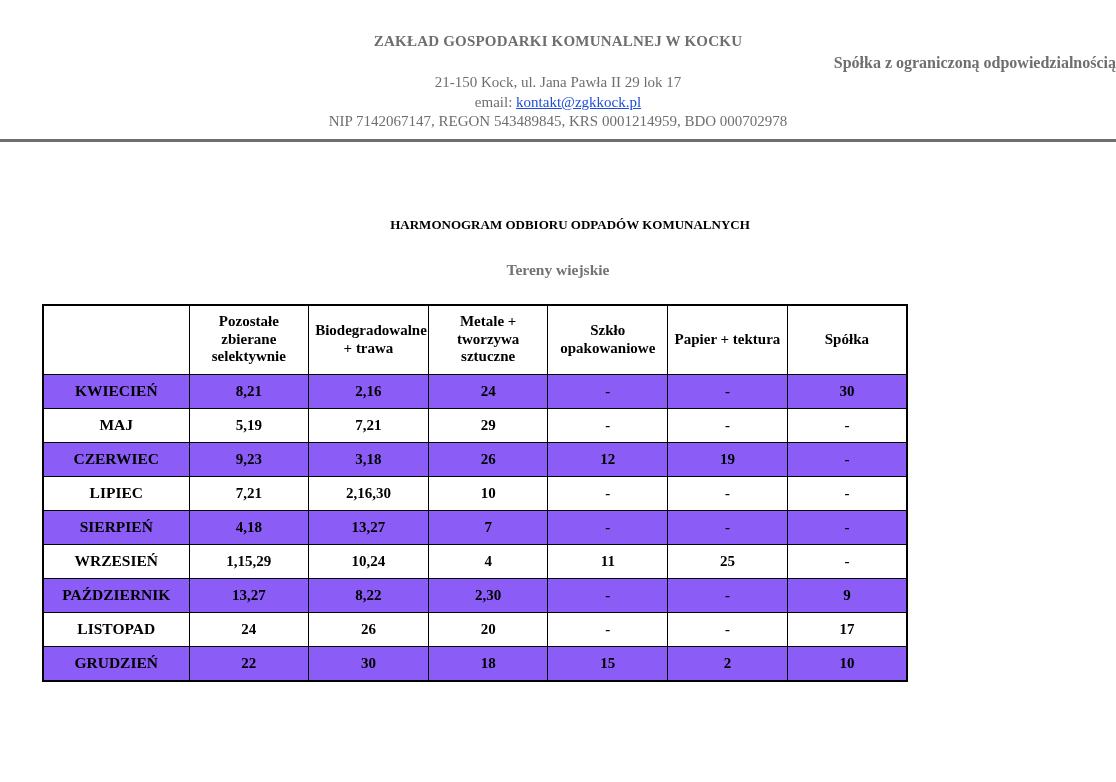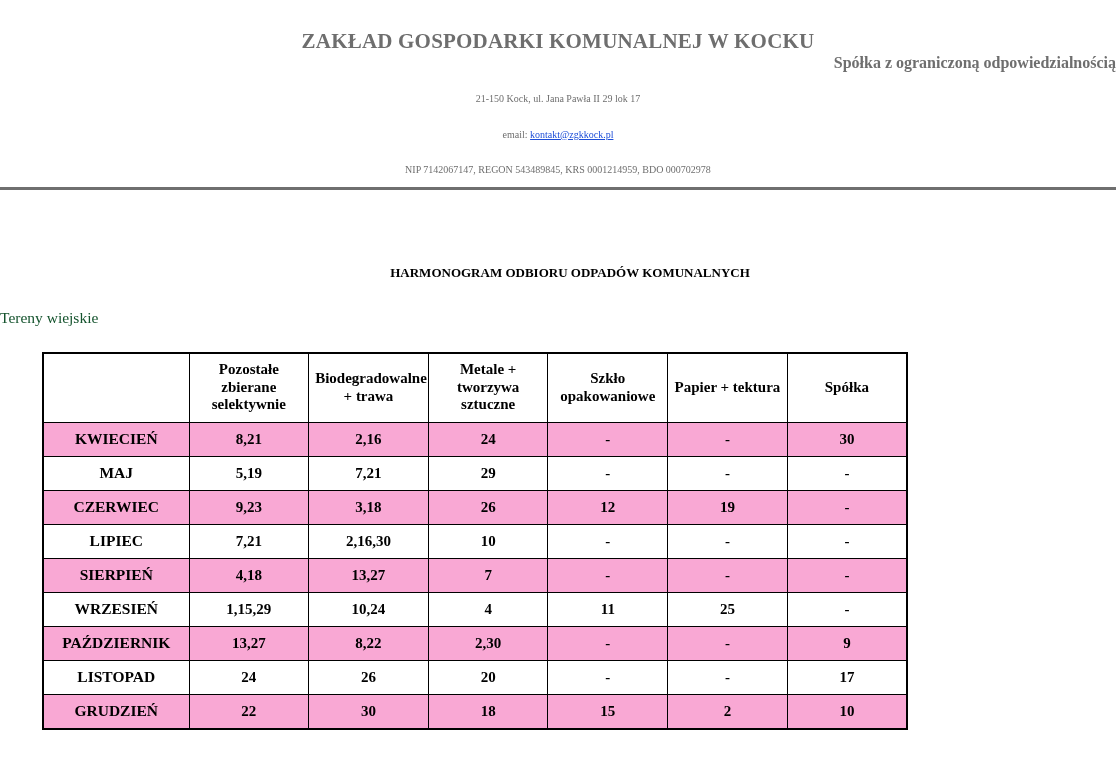--- a/index.html
+++ b/index.html
@@ -5,28 +5,28 @@
   html, body { margin:0; padding:0; }
   body {
     width:1116px; height:782px;
     background:#ffffff;
     font-family:"Liberation Serif","DejaVu Serif",serif;
     color:#000;
     overflow:hidden;
   }
   
   .doc-header { text-align:center; padding-top:31px; color:#6e6e6e; }
-  .company-name { font-size:21px; font-weight:bold; line-height:21px; letter-spacing:0.2px; }
+  .company-name { font-size:15px; font-weight:bold; line-height:21px; letter-spacing:0.2px; }
   .company-form { font-size:16px; font-weight:bold; line-height:21px;text-align:right; }
-  .address-line, .email-line, .registration-line { font-size:10px; line-height:19.5px;margin-top:16px; }
+  .address-line, .email-line, .registration-line { font-size:15px; line-height:19.5px; }
   .email-link { color:#1d4ed8; text-decoration:underline; cursor:pointer; }
   .header-rule { height:3px; background:#6f6f6f; margin-top:7px; width:1116px; }
 
   .doc-title { text-align:center; font-weight:bold; font-size:13px; margin-top:75px; color:#000;padding-left:24px; }
-  .doc-subtitle { font-weight:normal; font-size:15.5px; margin-top:28px; color:#14532d; }
+  .doc-subtitle { text-align:center; font-weight:bold; font-size:15.5px; margin-top:28px; color:#737373; }
 
   table.schedule {
     border-collapse:collapse;
     table-layout:fixed;
     width:866px;
     margin:25px 0 0 42px;
     border:2px solid #000;
   }
   .schedule th, .schedule td {
     border:1px solid #000;
@@ -41,21 +41,21 @@
     line-height:17.5px;
     padding:2px 6px;
     background:#ffffff;
   }
   .schedule tbody td {
     height:33px;
     font-size:15px;
     padding:0 4px;
   }
   .schedule tbody td.month-cell { font-size:15.5px; }
-  .schedule tr.shaded td { background:#f9a8d4; }
+  .schedule tr.shaded td { background:#8b5cf6; }
   col.month-col { width:146px; }
 </style>
 </head>
 <body>
 
 <div class="doc-header">
   <div class="company-name">ZAKŁAD GOSPODARKI KOMUNALNEJ W KOCKU</div>
   <div class="company-form">Spółka z ograniczoną odpowiedzialnością</div>
   <div class="address-line">21-150 Kock, ul. Jana Pawła II 29 lok 17</div>
   <div class="email-line"><span>email: </span><span class="email-link">kontakt@zgkkock.pl</span></div>

